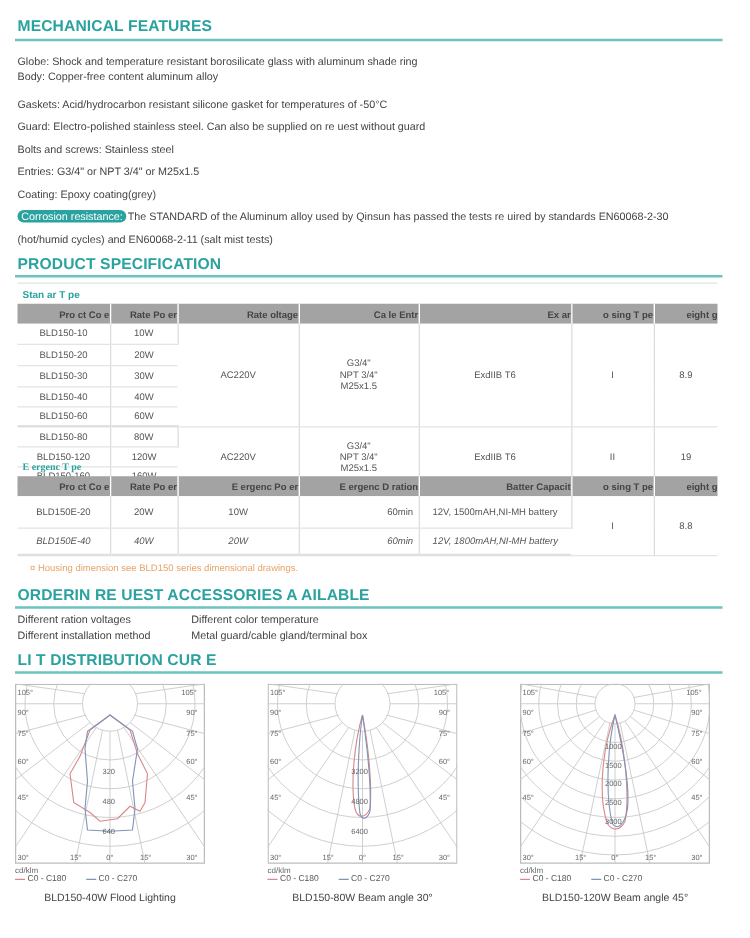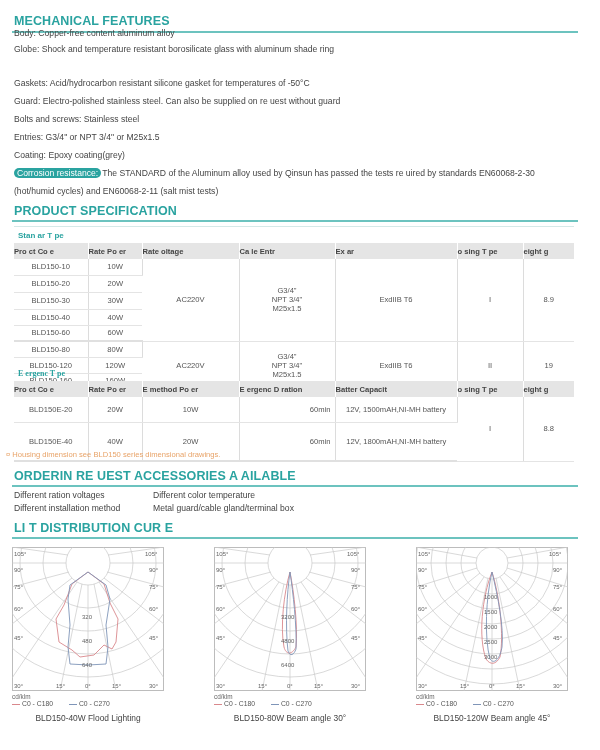--- a/index.html
+++ b/index.html
@@ -21,51 +21,51 @@
   }
 
   .sub-label {
     position: absolute; left: 18px; font-size: 8px; font-weight: bold; color: #2aa3a0;
   }
   table.spec {
     position: absolute; left: 14px; width: 560px; border-collapse: collapse;
     font-size: 7.6px; color: #555; table-layout: fixed;
   }
   table.spec th {
-    background: #e5e5e5; color: #444; font-weight: bold; height: 16px;
-    border-right: 1px solid #ffffff; text-align: left; font-size: 7.6px;
+    background: #a3a3a3; color: #444; font-weight: bold; height: 16px;
+    border-right: 1px solid #ffffff; text-align: right; font-size: 7.6px;
   }
   table.spec td {
     text-align: center; border-right: 1px solid #dcdcdc; border-bottom: 1px solid #e4e4e4;
     background: #fff; line-height: 9px;
   }
   table.spec td:last-child, table.spec th:last-child { border-right: none; }
   table.spec tr.group-end td { border-bottom: 2px solid #e0e0e0; }
 
   .note {
-    position: absolute; left: 6px; top: 450px; font-size: 7.6px; color: #e8a368;
+    position: absolute; left: 24px; top: 450px; font-size: 7.6px; color: #e8a368;
   }
 
   .order-item { position: absolute; font-size: 8.6px; color: #444; white-space: nowrap; }
 
   .chart { position: absolute; top: 547px; width: 170px; }
   .chart svg { display: block; }
   .legend { font-size: 6.8px; color: #555; margin-top: 1px; }
   .legend .unit { display: block; font-size: 6.4px; color: #666; }
   .legend .item { display: inline-block; margin-right: 14px; }
   .legend .swatch { display: inline-block; width: 8px; height: 1px; vertical-align: middle; margin-right: 2px; }
   .caption { font-size: 8.4px; color: #444; text-align: center; margin-top: 6px; }
 </style>
 </head>
 <body>
 
 <div class="section-title" style="top:14px;">MECHANICAL FEATURES</div>
 <div class="section-rule" style="top:31px;"></div>
 
-<div class="feat" style="top:28px;">Body: Copper-free content aluminum alloy</div>
+<div class="feat" style="top:56px;">Body: Copper-free content aluminum alloy</div>
 <div class="feat" style="top:44px;">Globe: Shock and temperature resistant borosilicate glass with aluminum shade ring</div>
 <div class="feat" style="top:78px;">Gaskets: Acid/hydrocarbon resistant silicone gasket for temperatures of -50°C</div>
 <div class="feat" style="top:96px;">Guard: Electro-polished stainless steel. Can also be supplied on re  uest without guard</div>
 <div class="feat" style="top:114px;">Bolts and screws: Stainless steel</div>
 <div class="feat" style="top:132px;">Entries: G3/4" or NPT 3/4" or M25x1.5</div>
 <div class="feat" style="top:150px;">Coating: Epoxy coating(grey)</div>
 <div class="feat" style="top:168px;">
   <span class="pill">Corrosion resistance:</span><span>The STANDARD of the Aluminum alloy used by Qinsun has passed the tests re  uired by standards EN60068-2-30</span>
 </div>
 <div class="feat" style="top:186px;">(hot/humid cycles) and EN60068-2-11 (salt mist tests)</div>
@@ -160,38 +160,38 @@
       <col style="width:97px">
       <col style="width:96px">
       <col style="width:122px">
       <col style="width:66px">
       <col style="width:51px">
   </colgroup>
   <thead>
     <tr>
       <th>Pro    ct Co  e</th>
       <th>Rate   Po   er</th>
-      <th>E    method   Po   er</th>
+      <th>E    ergenc   Po   er</th>
       <th>E    ergenc   D  ration</th>
       <th>Batter   Capacit</th>
       <th>o  sing T pe</th>
       <th>eight    g</th>
     </tr>
   </thead>
   <tbody>
     <tr style="height:25px;">
       <td>BLD150E-20</td>
       <td>20W</td>
       <td>10W</td>
       <td style="text-align:right;padding-right:4px;">60min</td>
       <td>12V, 1500mAH,NI-MH battery</td>
       <td rowspan="2">I</td>
       <td rowspan="2">8.8</td>
     </tr>
-    <tr class="group-end" style="height:39px;">
+    <tr class="group-end" style="height:22px;font-style:italic;">
       <td>BLD150E-40</td>
       <td>40W</td>
       <td>20W</td>
       <td style="text-align:right;padding-right:4px;">60min</td>
       <td>12V, 1800mAH,NI-MH battery</td>
     </tr>
   </tbody>
 </table>
 
 <div class="note">¤ Housing dimension see BLD150 series dimensional drawings.</div>

